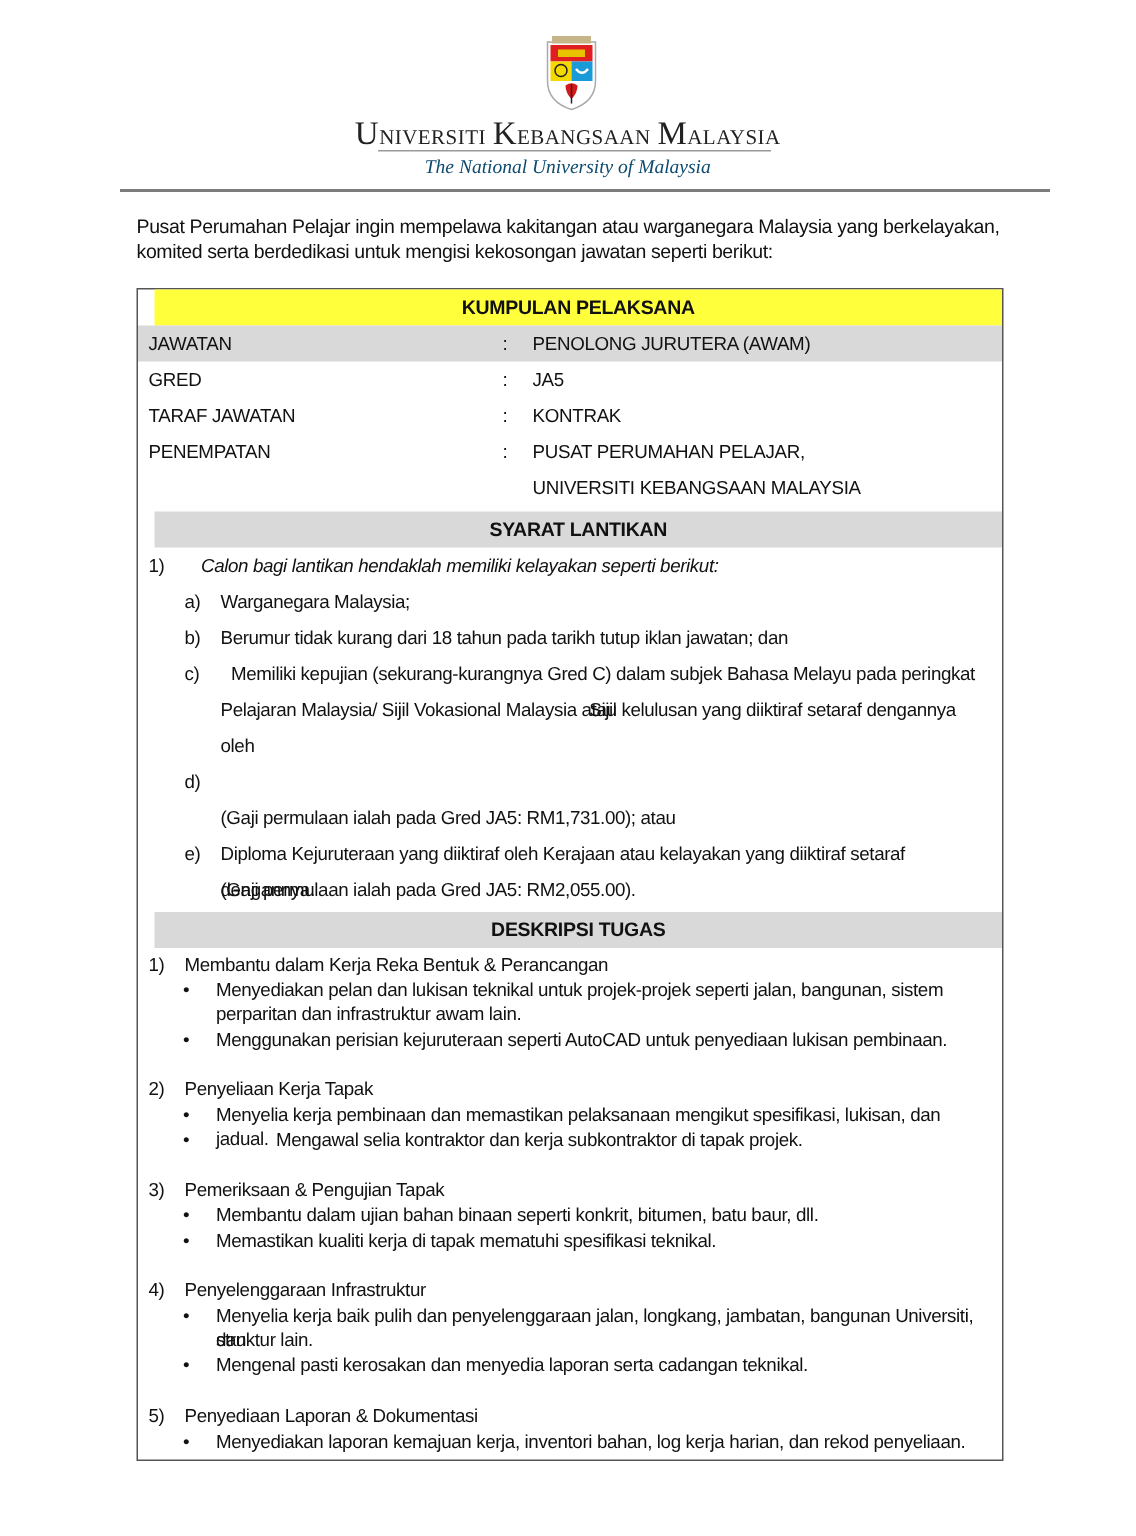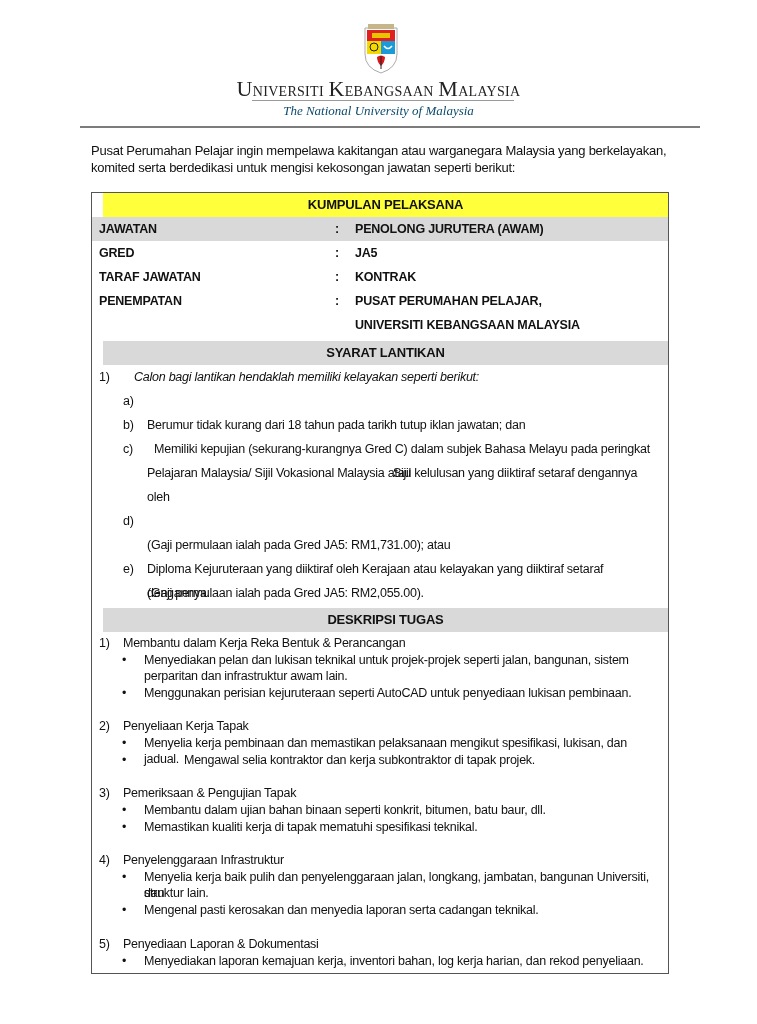--- a/index.html
+++ b/index.html
@@ -20,21 +20,21 @@
 
   
   #intro { left: 91px; top: 142px; width: 590px; font-size: 13px; line-height: 17px; letter-spacing: -0.25px; }
 
   
   #table { left: 91px; top: 192px; width: 578px; height: 782px; border: 1px solid #555; box-sizing: border-box; }
   .band { position: absolute; left: 0; right: 0; height: 24px; }
   .band-title { text-align: center; font-weight: bold; font-size: 13px; line-height: 24px; letter-spacing: -0.2px; margin-left: 11px; }
   .yellow { background: #ffff3b; }
   .gray { background: #d9d9d9; }
-  .info-row { position: absolute; left: 0; right: 0; height: 24px; font-weight: bold; font-size: 12.5px; line-height: 24px; letter-spacing: -0.2px; }
+  .info-row { position: absolute; left: 0; right: 0; height: 24px; font-weight: normal; font-size: 12.5px; line-height: 24px; letter-spacing: -0.2px; }
   .info-label { position: absolute; left: 7px; }
   .info-colon { position: absolute; left: 243px; }
   .info-value { position: absolute; left: 263px; }
 
   .req { position: absolute; font-size: 12.5px; letter-spacing: -0.25px; line-height: 24px; }
   .num { position: absolute; left: 7px; }
   .sub-letter { position: absolute; left: 31px; }
   .req-text { position: absolute; left: 42px; font-style: italic; }
   .sub-text { position: absolute; left: 55px; width: 510px; }
 
@@ -102,20 +102,21 @@
 
   <div class="band gray band-title" style="top:148px;">SYARAT LANTIKAN</div>
 
   <div class="req" style="top:172px; left:0; right:0; height:24px;">
     <span class="num">1)</span>
     <span class="req-text">Calon bagi lantikan hendaklah memiliki kelayakan seperti berikut:</span>
   </div>
 
   <div class="req" style="top:196px; left:0; right:0; height:24px;">
     <span class="sub-letter">a)</span>
+    <span class="sub-text">Warganegara Malaysia;</span>
   </div>
   <div class="req" style="top:220px; left:0; right:0; height:24px;">
     <span class="sub-letter">b)</span>
     <span class="sub-text">Berumur tidak kurang dari 18 tahun pada tarikh tutup iklan jawatan; dan</span>
   </div>
   <div class="req" style="top:244px; left:0; right:0; height:72px;">
     <span class="sub-letter">c)</span>
     <span class="sub-text" style="top:0;text-align:center;">Memiliki kepujian (sekurang-kurangnya Gred C) dalam subjek Bahasa Melayu pada peringkat Sijil</span>
     <span class="sub-text" style="top:24px;">Pelajaran Malaysia/ Sijil Vokasional Malaysia atau kelulusan yang diiktiraf setaraf dengannya oleh</span>
   </div>

